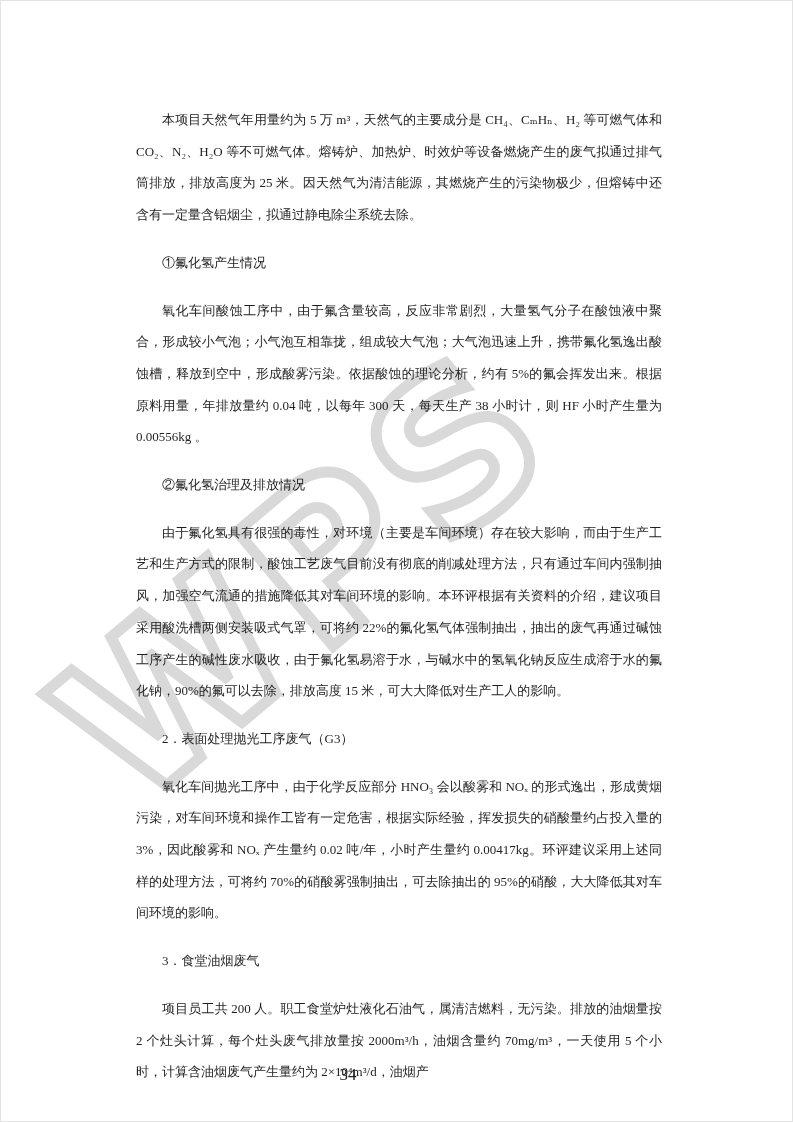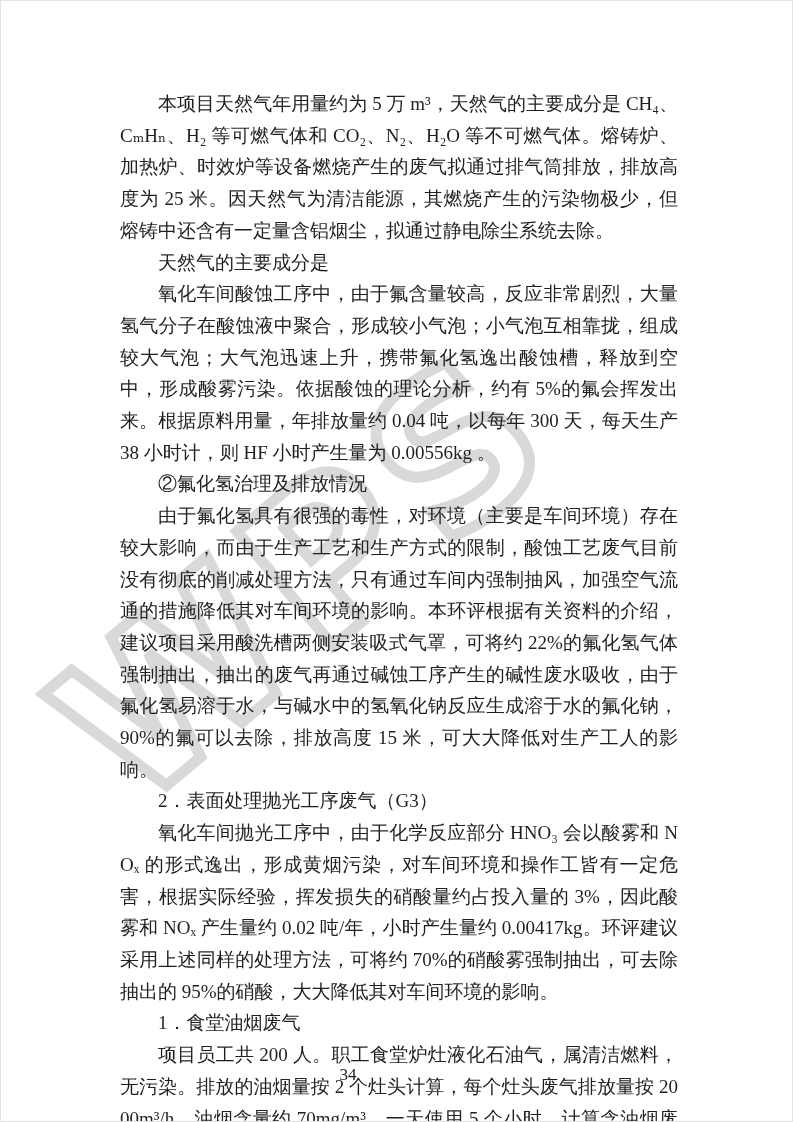--- a/index.html
+++ b/index.html
@@ -33,22 +33,22 @@
     font-weight: bold;
   }
   .content {
     position: absolute;
     left: 119px;
     top: 87px;
     width: 558px;
     z-index: 1;
   }
   .block {
-    margin: 0;
-    font-size: 19px;
+    margin: 16px;
+    font-size: 13px;
     line-height: 31.7px;
     text-align: justify;
     text-indent: 2em;
     word-break: break-all;
   }
   .footer {
     position: absolute;
     left: 0;
     top: 1039px;
     width: 694px;
@@ -63,25 +63,25 @@
 <body>
 
 <div class="page">
 
   <svg class="watermark-layer" viewBox="0 0 793 1122" xmlns="http://www.w3.org/2000/svg">
     <text x="305" y="575" text-anchor="middle" dominant-baseline="central" font-size="205" letter-spacing="14" fill="none" stroke-width="11" transform="rotate(-40 305 575)" stroke="#d9d9d9">WPS</text>
   </svg>
 
   <div class="content">
     <p class="block">本项目天然气年用量约为 5 万 m³，天然气的主要成分是 CH₄、CₘHₙ、H₂ 等可燃气体和 CO₂、N₂、H₂O 等不可燃气体。熔铸炉、加热炉、时效炉等设备燃烧产生的废气拟通过排气筒排放，排放高度为 25 米。因天然气为清洁能源，其燃烧产生的污染物极少，但熔铸中还含有一定量含铝烟尘，拟通过静电除尘系统去除。</p>
-    <p class="block">天然气的主要成分是</p>
+    <p class="block">①氟化氢产生情况</p>
     <p class="block">氧化车间酸蚀工序中，由于氟含量较高，反应非常剧烈，大量氢气分子在酸蚀液中聚合，形成较小气泡；小气泡互相靠拢，组成较大气泡；大气泡迅速上升，携带氟化氢逸出酸蚀槽，释放到空中，形成酸雾污染。依据酸蚀的理论分析，约有 5%的氟会挥发出来。根据原料用量，年排放量约 0.04 吨，以每年 300 天，每天生产 38 小时计，则 HF 小时产生量为 0.00556kg 。</p>
     <p class="block">②氟化氢治理及排放情况</p>
     <p class="block">由于氟化氢具有很强的毒性，对环境（主要是车间环境）存在较大影响，而由于生产工艺和生产方式的限制，酸蚀工艺废气目前没有彻底的削减处理方法，只有通过车间内强制抽风，加强空气流通的措施降低其对车间环境的影响。本环评根据有关资料的介绍，建议项目采用酸洗槽两侧安装吸式气罩，可将约 22%的氟化氢气体强制抽出，抽出的废气再通过碱蚀工序产生的碱性废水吸收，由于氟化氢易溶于水，与碱水中的氢氧化钠反应生成溶于水的氟化钠，90%的氟可以去除，排放高度 15 米，可大大降低对生产工人的影响。</p>
     <p class="block">2．表面处理抛光工序废气（G3）</p>
     <p class="block">氧化车间抛光工序中，由于化学反应部分 HNO₃ 会以酸雾和 NOₓ 的形式逸出，形成黄烟污染，对车间环境和操作工皆有一定危害，根据实际经验，挥发损失的硝酸量约占投入量的 3%，因此酸雾和 NOₓ 产生量约 0.02 吨/年，小时产生量约 0.00417kg。环评建议采用上述同样的处理方法，可将约 70%的硝酸雾强制抽出，可去除抽出的 95%的硝酸，大大降低其对车间环境的影响。</p>
-    <p class="block">1．食堂油烟废气</p>
+    <p class="block">3．食堂油烟废气</p>
     <p class="block">项目员工共 200 人。职工食堂炉灶液化石油气，属清洁燃料，无污染。排放的油烟量按 2 个灶头计算，每个灶头废气排放量按 2000m³/h，油烟含量约 70mg/m³，一天使用 5 个小时，计算含油烟废气产生量约为 2×10⁴m³/d，油烟产</p>
   </div>
 
   <div class="footer">34</div>
 
 </div>
 
 </body></html>

